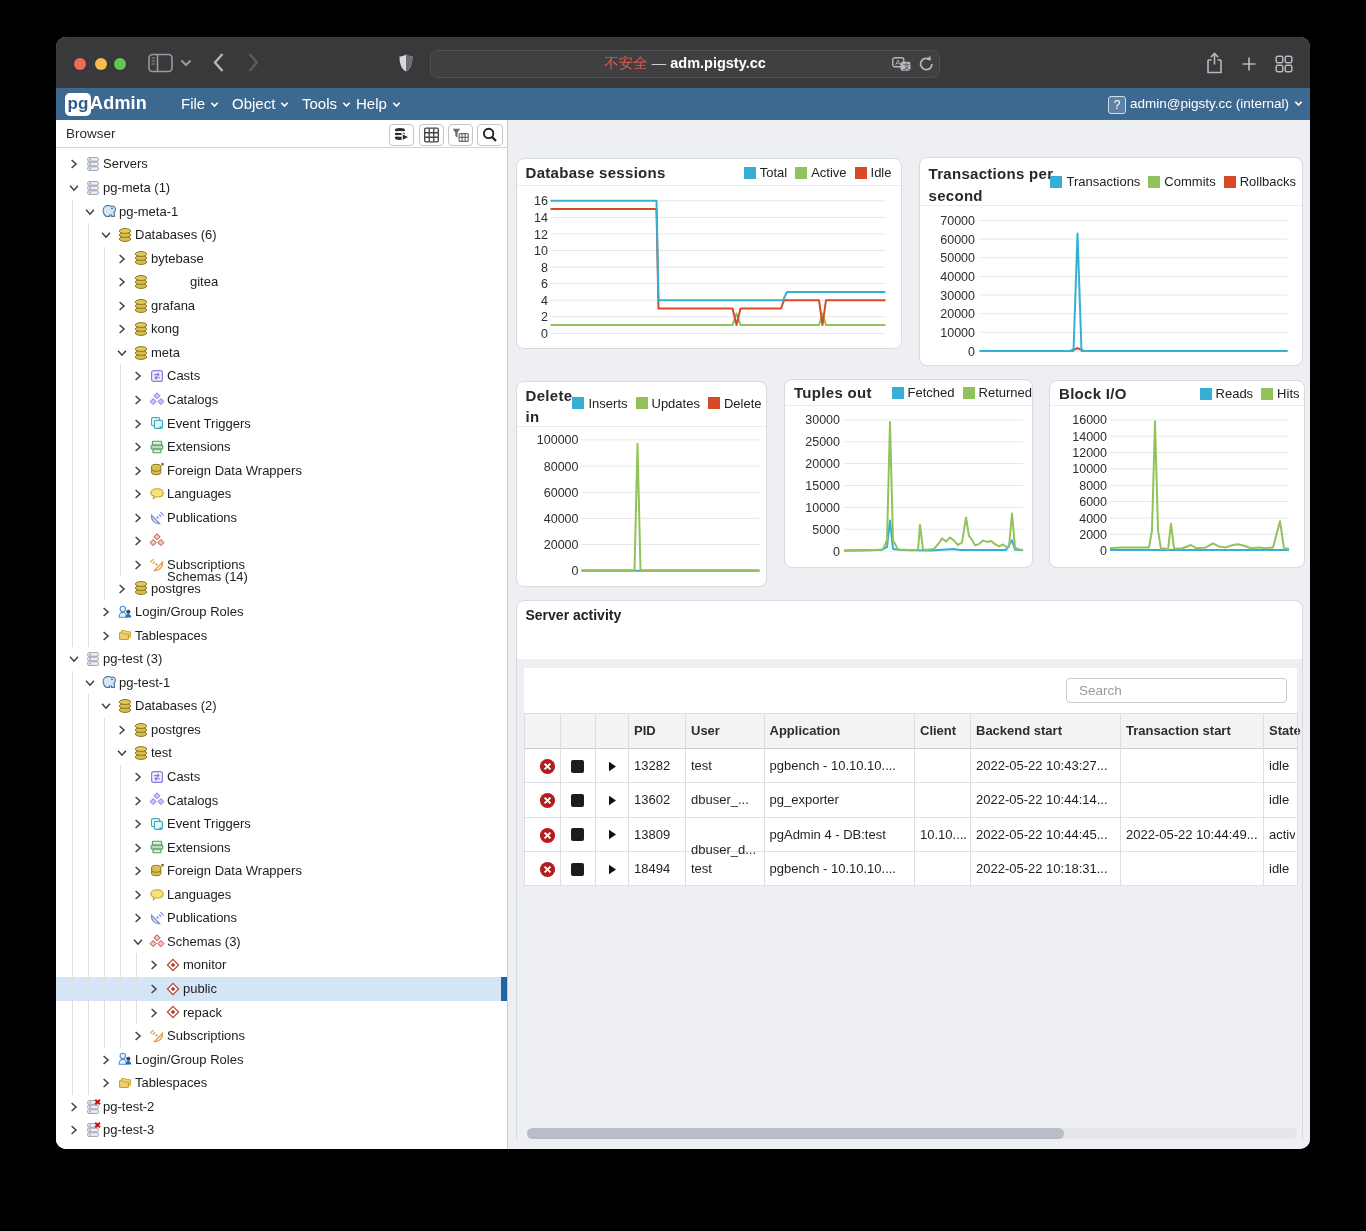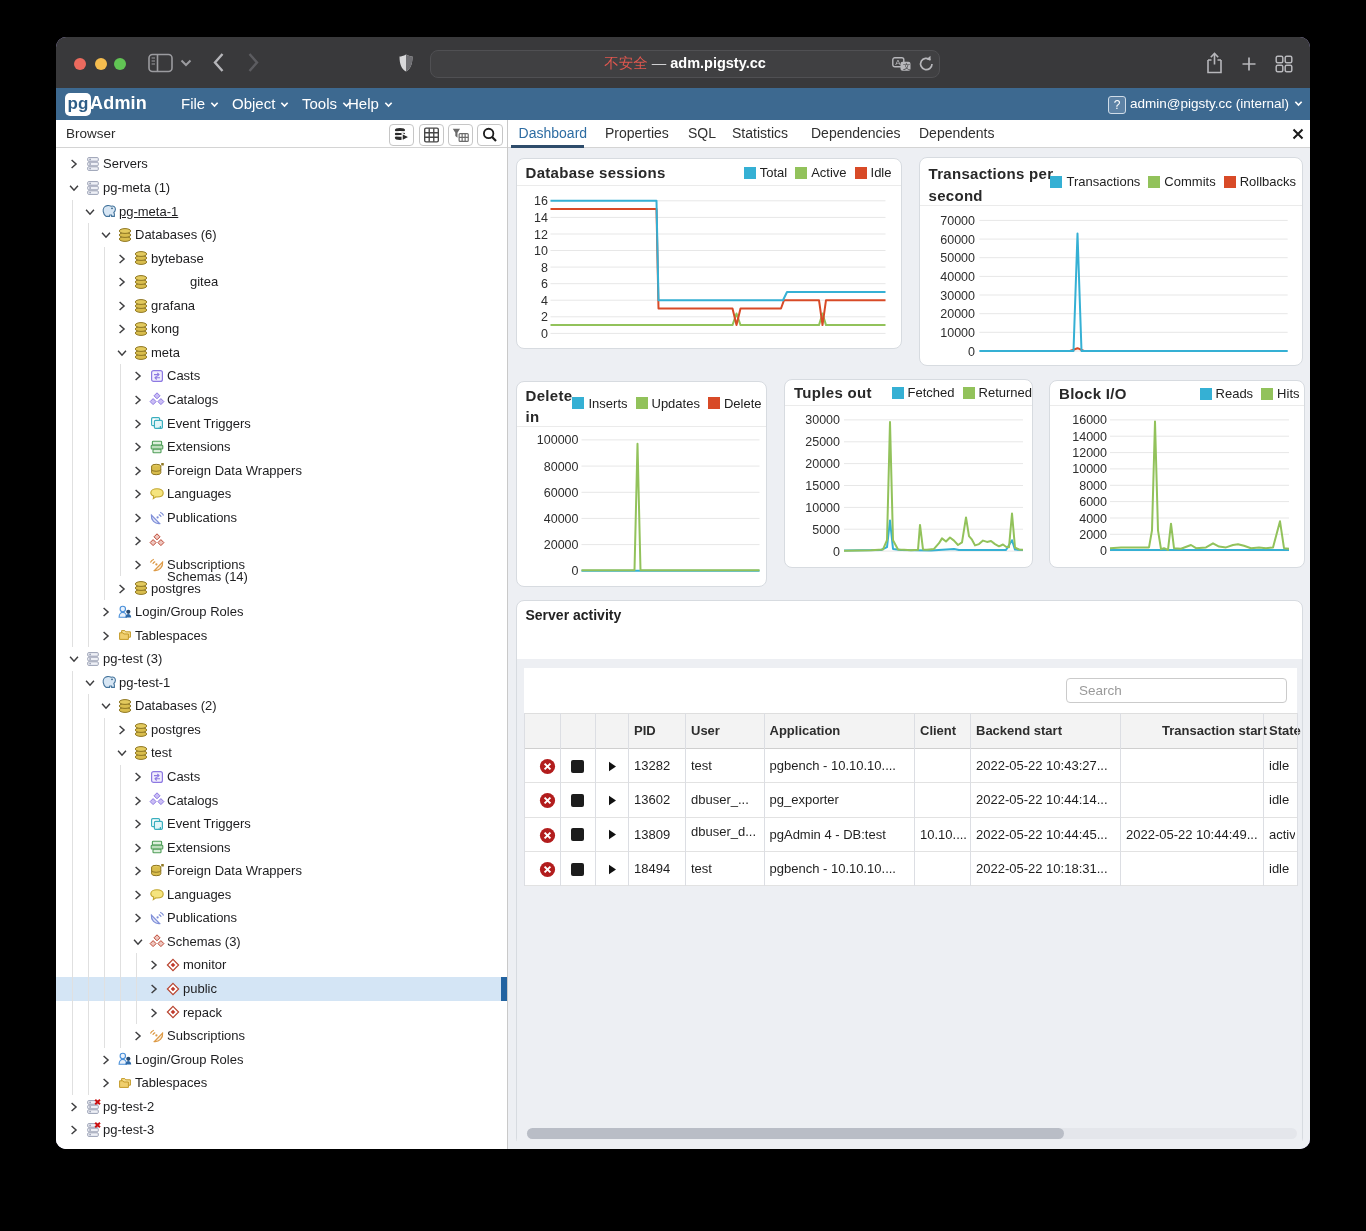--- a/index.html
+++ b/index.html
@@ -178,21 +178,21 @@
 <div class="abs" style="left:34px;top:5px;font-size:18px;font-weight:bold;color:#fff;letter-spacing:0.2px;">Admin</div>
 <div class="mbtn" style="left:125px;top:0;height:32px;line-height:31px;position:absolute;">File<svg class="chev" viewBox="0 0 10 10" style="margin-left:5px">
           <path d="M1.5 3 L5 6.8 L8.5 3" stroke="#fff" stroke-width="1.8" fill="none"></path>
         </svg></div>
 <div class="mbtn" style="left:176px;top:0;height:32px;line-height:31px;position:absolute;">Object<svg class="chev" viewBox="0 0 10 10" style="margin-left:5px">
           <path d="M1.5 3 L5 6.8 L8.5 3" stroke="#fff" stroke-width="1.8" fill="none"></path>
         </svg></div>
 <div class="mbtn" style="left:246px;top:0;height:32px;line-height:31px;position:absolute;">Tools<svg class="chev" viewBox="0 0 10 10" style="margin-left:5px">
           <path d="M1.5 3 L5 6.8 L8.5 3" stroke="#fff" stroke-width="1.8" fill="none"></path>
         </svg></div>
-<div class="mbtn" style="left:292px;top:0;height:32px;line-height:31px;position:absolute;text-align:right;">Help<svg class="chev" viewBox="0 0 10 10" style="margin-left:5px">
+<div class="mbtn" style="left:300px;top:0;height:32px;line-height:31px;position:absolute;text-align:right;">Help<svg class="chev" viewBox="0 0 10 10" style="margin-left:5px">
           <path d="M1.5 3 L5 6.8 L8.5 3" stroke="#fff" stroke-width="1.8" fill="none"></path>
         </svg></div>
 <div class="abs" style="left:1052px;top:7.5px;width:18px;height:18px;border:1.4px solid #cfdce8;border-radius:3px;background:#5d82a5;color:#fff;font-size:12px;text-align:center;line-height:16px;">?</div>
 <div class="abs" style="left:1074px;top:0;height:32px;line-height:31px;font-size:13.5px;color:#fff;">admin@pigsty.cc (internal)<svg class="chev" viewBox="0 0 10 10" style="margin-left:5px">
           <path d="M1.5 3 L5 6.8 L8.5 3" stroke="#fff" stroke-width="1.8" fill="none"></path>
         </svg></div>
 </div>
 <div id="sidebar">
 <div id="browserhdr">
         <span style="position:absolute;left:10px;top:0;height:28px;line-height:27px;font-size:13.5px;color:#2c2c2c;">Browser</span>
@@ -257,21 +257,21 @@
           </svg>
           <span style="position:absolute;left:47px;">pg-meta (1)</span>
         </div>
         <div class="trow" style="left:0;top:51.5px;">
           <svg class="tar" style="left:28px" viewBox="0 0 14 14">
             <use href="#i-adown"></use>
           </svg>
           <svg class="tic" style="left:45px" viewBox="0 0 16 16">
             <use href="#i-eleph"></use>
           </svg>
-          <span style="position:absolute;left:63px;text-decoration:underline;">pg-meta-1</span>
+          <span style="position:absolute;left:63px;">pg-meta-1</span>
         </div>
         <div class="trow" style="left:0;top:75.1px;">
           <svg class="tar" style="left:44px" viewBox="0 0 14 14">
             <use href="#i-adown"></use>
           </svg>
           <svg class="tic" style="left:61px" viewBox="0 0 16 16">
             <use href="#i-db"></use>
           </svg>
           <span style="position:absolute;left:79px;">Databases (6)</span>
         </div>
@@ -613,32 +613,20 @@
             <use href="#i-aright"></use>
           </svg>
           <svg class="tic" style="left:29px" viewBox="0 0 16 16">
             <use href="#i-serverx"></use>
           </svg>
           <span style="position:absolute;left:47px;">pg-test-3</span>
         </div>
       </div>
     </div>
 <div id="rpane">
-<div id="tabbar">
-<span class="tab" style="left:10.6px;color:#2d6ca2;">Dashboard</span>
-<span class="tab" style="left:97px;">Properties</span>
-<span class="tab" style="left:180px;">SQL</span>
-<span class="tab" style="left:224px;">Statistics</span>
-<span class="tab" style="left:303px;">Dependencies</span>
-<span class="tab" style="left:411px;">Dependents</span>
-<div style="position:absolute;left:3px;top:25px;width:73px;height:3px;background:#2e4c6b;"></div>
-<svg class="abs" style="left:783px;top:7px" width="14" height="14" viewBox="0 0 14 14">
-          <path d="M2.5 2.5 L11.5 11.5 M11.5 2.5 L2.5 11.5" stroke="#1a1a1a" stroke-width="2"></path>
-        </svg>
-</div>
 <div class="panel" style="left:7.5px;top:38px;width:386px;height:191px;">
 <div class="phead" style="height:27px;"></div>
 <div class="ptitle" style="left:9px;top:5px;">Database sessions</div>
 <div class="plegend" style="right:9px;top:6px;"><span class="sw" style="background:#35b0d4"></span>Total<span class="sw" style="background:#92c25b"></span>Active<span class="sw" style="background:#d84a27"></span>Idle</div>
 <svg class="abs" style="left:0;top:0" width="384" height="189" viewBox="0 0 384 189">
           <line x1="33.5" y1="41.8" x2="368.5" y2="41.8" stroke="#e7e7e7" stroke-width="1"></line>
           <text class="axlbl" x="31" y="46.3" text-anchor="end">16</text>
           <line x1="33.5" y1="58.4" x2="368.5" y2="58.4" stroke="#e7e7e7" stroke-width="1"></line>
           <text class="axlbl" x="31" y="62.9" text-anchor="end">14</text>
           <line x1="33.5" y1="75.0" x2="368.5" y2="75.0" stroke="#e7e7e7" stroke-width="1"></line>
@@ -761,21 +749,21 @@
 <div class="abs" style="left:0;top:58px;width:100%;height:487.5px;background:#edeff3;">
 <div class="abs" style="left:7.5px;top:9px;width:773px;height:44.6px;background:#fff;"></div>
 <div class="abs" style="left:549.5px;top:18.5px;width:221px;height:25px;background:#fff;border:1px solid #cbcbcb;border-radius:4px;line-height:23px;font-size:13.5px;color:#9a9a9a;padding-left:12px;">Search</div>
 <div class="abs" style="left:7.5px;top:53.6px;width:773px;height:173.6px;background:#fff;"></div>
           <div class="abs" style="left:7.5px;top:53.6px;width:773px;height:36.4px;background:#f3f3f3;border-top:1px solid #dedede;border-bottom:1px solid #cfcfcf;"></div>
           <div class="hcell" style="left:117.5px;top:53.6px;width:49.0px;">PID</div>
           <div class="hcell" style="left:174.5px;top:53.6px;width:70.5px;">User</div>
           <div class="hcell" style="left:253.0px;top:53.6px;width:142.5px;">Application</div>
           <div class="hcell" style="left:403.5px;top:53.6px;width:48.0px;">Client</div>
           <div class="hcell" style="left:459.5px;top:53.6px;width:142.0px;">Backend start</div>
-          <div class="hcell" style="left:609.5px;top:53.6px;width:135.0px;margin-left:36px;">Transaction start</div>
+          <div class="hcell" style="left:609.5px;top:53.6px;width:135.0px;">Transaction start</div>
           <div class="hcell" style="left:752.5px;top:53.6px;width:26.0px;">State</div>
           <div class="abs" style="left:7.5px;top:90.0px;width:773px;height:34.3px;border-bottom:1px solid #e2e2e2;"></div>
           <svg class="abs" style="left:22px;top:99.2px" width="17" height="17" viewBox="0 0 17 17">
             <circle cx="8.5" cy="8.5" r="7.6" fill="#b21d1d"></circle>
             <path d="M5.6 5.6 L11.4 11.4 M11.4 5.6 L5.6 11.4" stroke="#fff" stroke-width="2"></path>
           </svg>
           <div class="abs" style="left:54px;top:100.7px;width:13px;height:13px;background:#1c1c1c;border-radius:2px;"></div>
           <svg class="abs" style="left:91px;top:101.7px" width="9" height="11" viewBox="0 0 9 11">
             <path d="M1 0.8 L8 5.5 L1 10.2 Z" fill="#111"></path>
           </svg>
@@ -805,21 +793,21 @@
           <div class="abs" style="left:7.5px;top:158.6px;width:773px;height:34.3px;border-bottom:1px solid #e2e2e2;"></div>
           <svg class="abs" style="left:22px;top:167.8px" width="17" height="17" viewBox="0 0 17 17">
             <circle cx="8.5" cy="8.5" r="7.6" fill="#b21d1d"></circle>
             <path d="M5.6 5.6 L11.4 11.4 M11.4 5.6 L5.6 11.4" stroke="#fff" stroke-width="2"></path>
           </svg>
           <div class="abs" style="left:54px;top:169.2px;width:13px;height:13px;background:#1c1c1c;border-radius:2px;"></div>
           <svg class="abs" style="left:91px;top:170.2px" width="9" height="11" viewBox="0 0 9 11">
             <path d="M1 0.8 L8 5.5 L1 10.2 Z" fill="#111"></path>
           </svg>
           <div class="cell" style="left:117.5px;top:158.6px;width:49.0px;">13809</div>
-          <div class="cell" style="left:174.5px;top:156px;width:70.5px;">dbuser_d...</div>
+          <div class="cell" style="left:174.5px;top:174px;width:70.5px;">dbuser_d...</div>
           <div class="cell" style="left:253.0px;top:158.6px;width:142.5px;">pgAdmin 4 - DB:test</div>
           <div class="cell" style="left:403.5px;top:158.6px;width:48.0px;">10.10....</div>
           <div class="cell" style="left:459.5px;top:158.6px;width:142.0px;">2022-05-22 10:44:45...</div>
           <div class="cell" style="left:609.5px;top:158.6px;width:135.0px;">2022-05-22 10:44:49...</div>
           <div class="cell" style="left:752.5px;top:158.6px;width:26.0px;">active</div>
           <div class="abs" style="left:7.5px;top:192.9px;width:773px;height:34.3px;border-bottom:1px solid #e2e2e2;"></div>
           <svg class="abs" style="left:22px;top:202.0px" width="17" height="17" viewBox="0 0 17 17">
             <circle cx="8.5" cy="8.5" r="7.6" fill="#b21d1d"></circle>
             <path d="M5.6 5.6 L11.4 11.4 M11.4 5.6 L5.6 11.4" stroke="#fff" stroke-width="2"></path>
           </svg>

